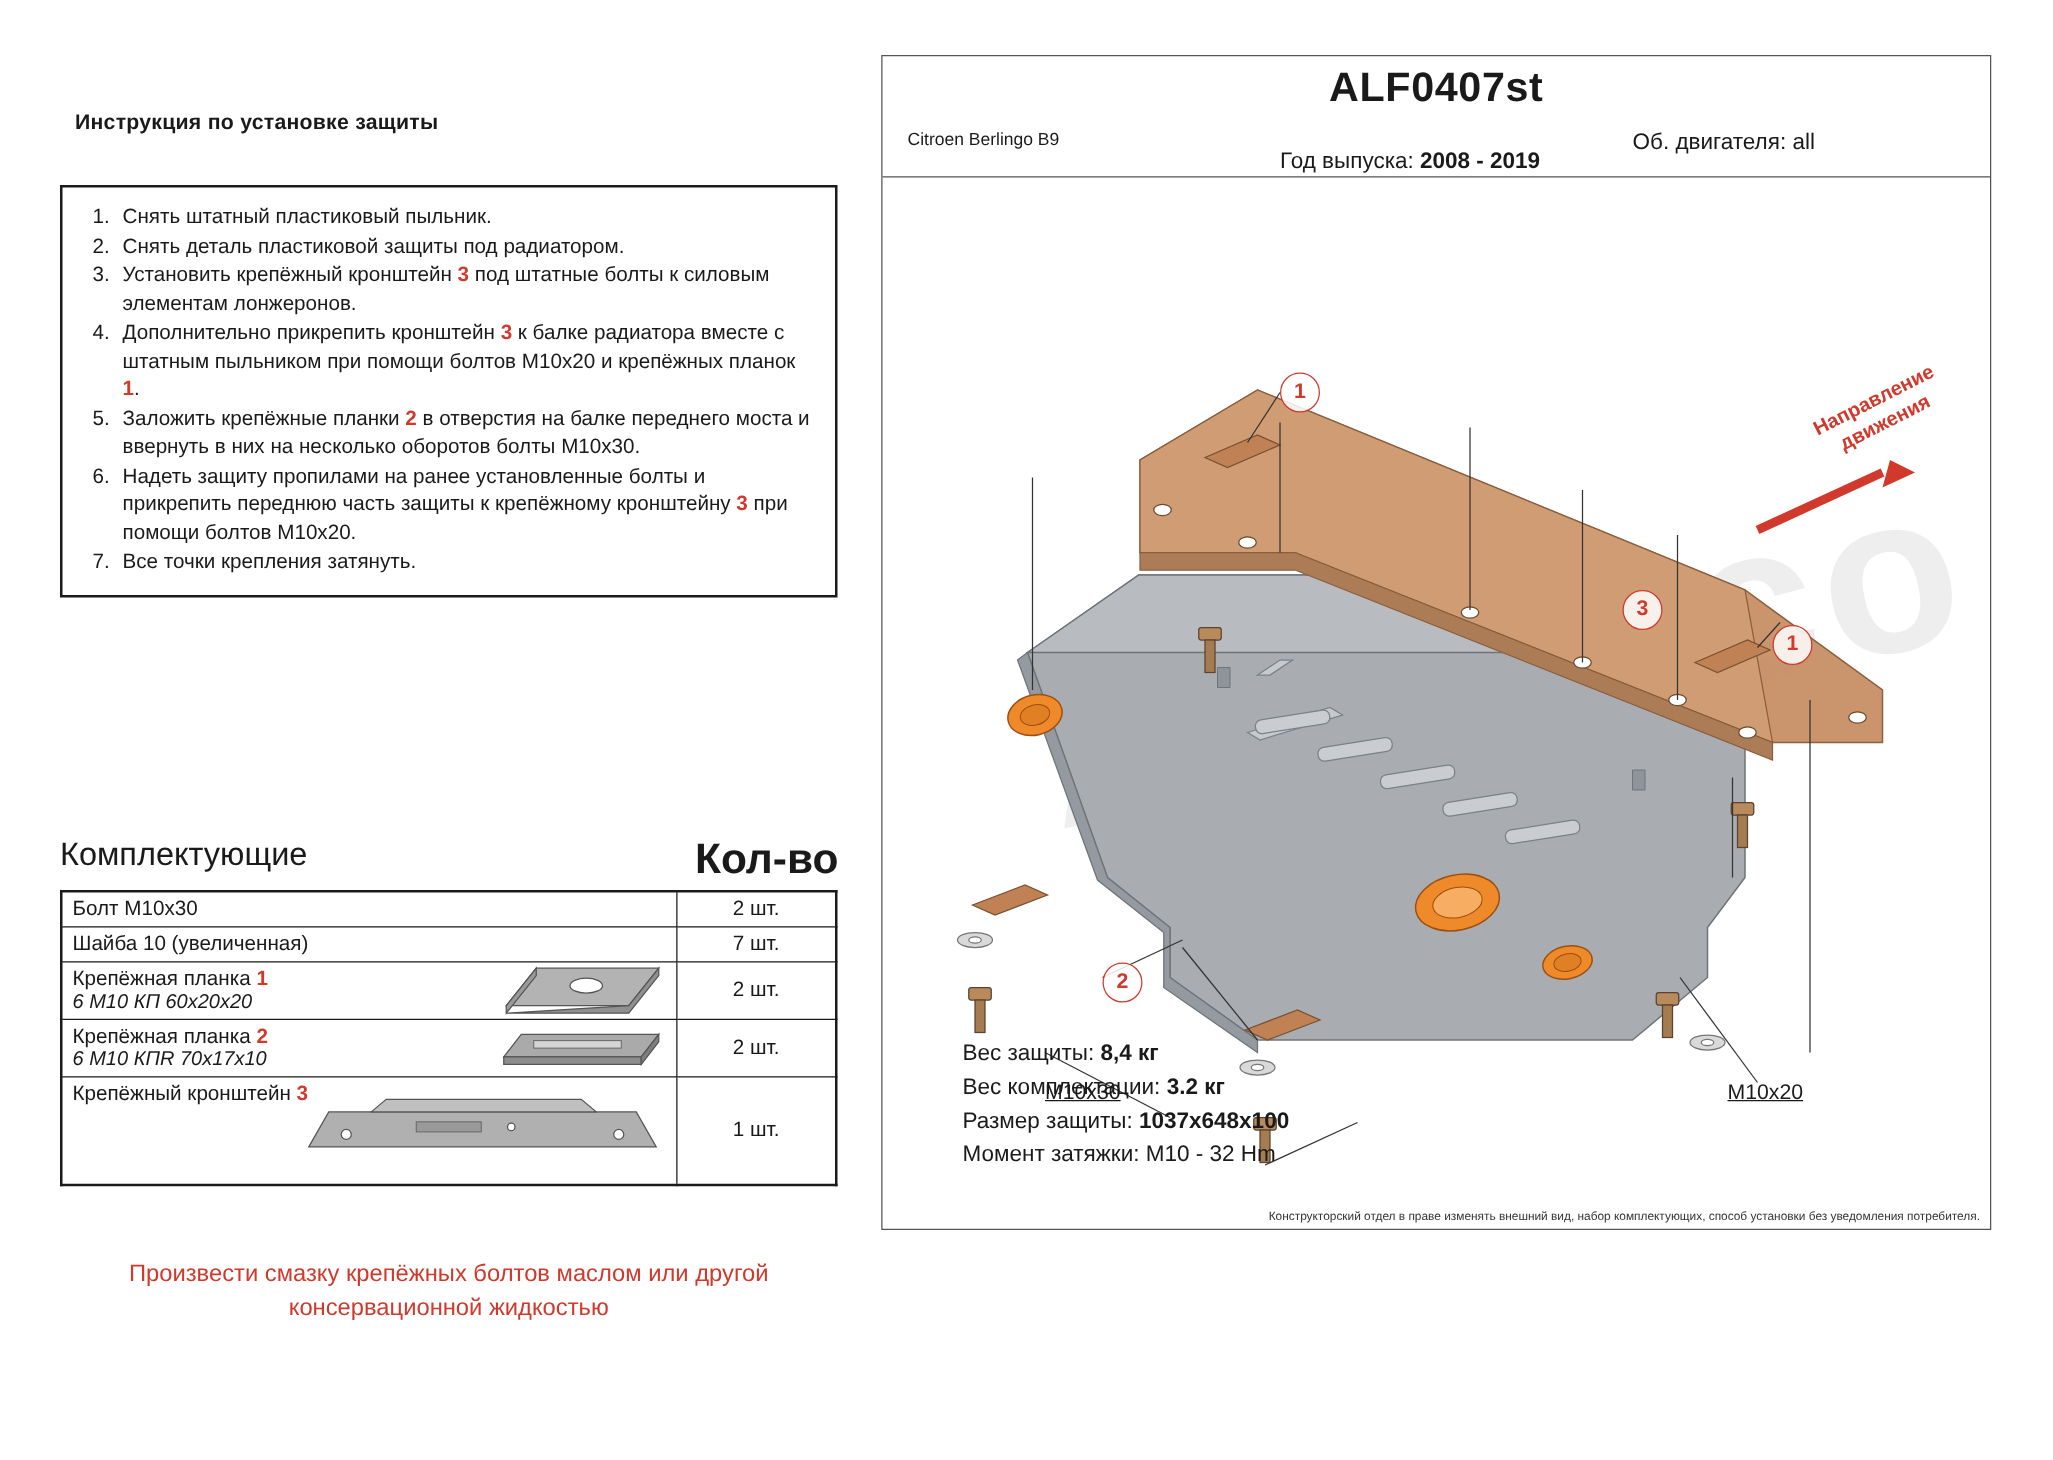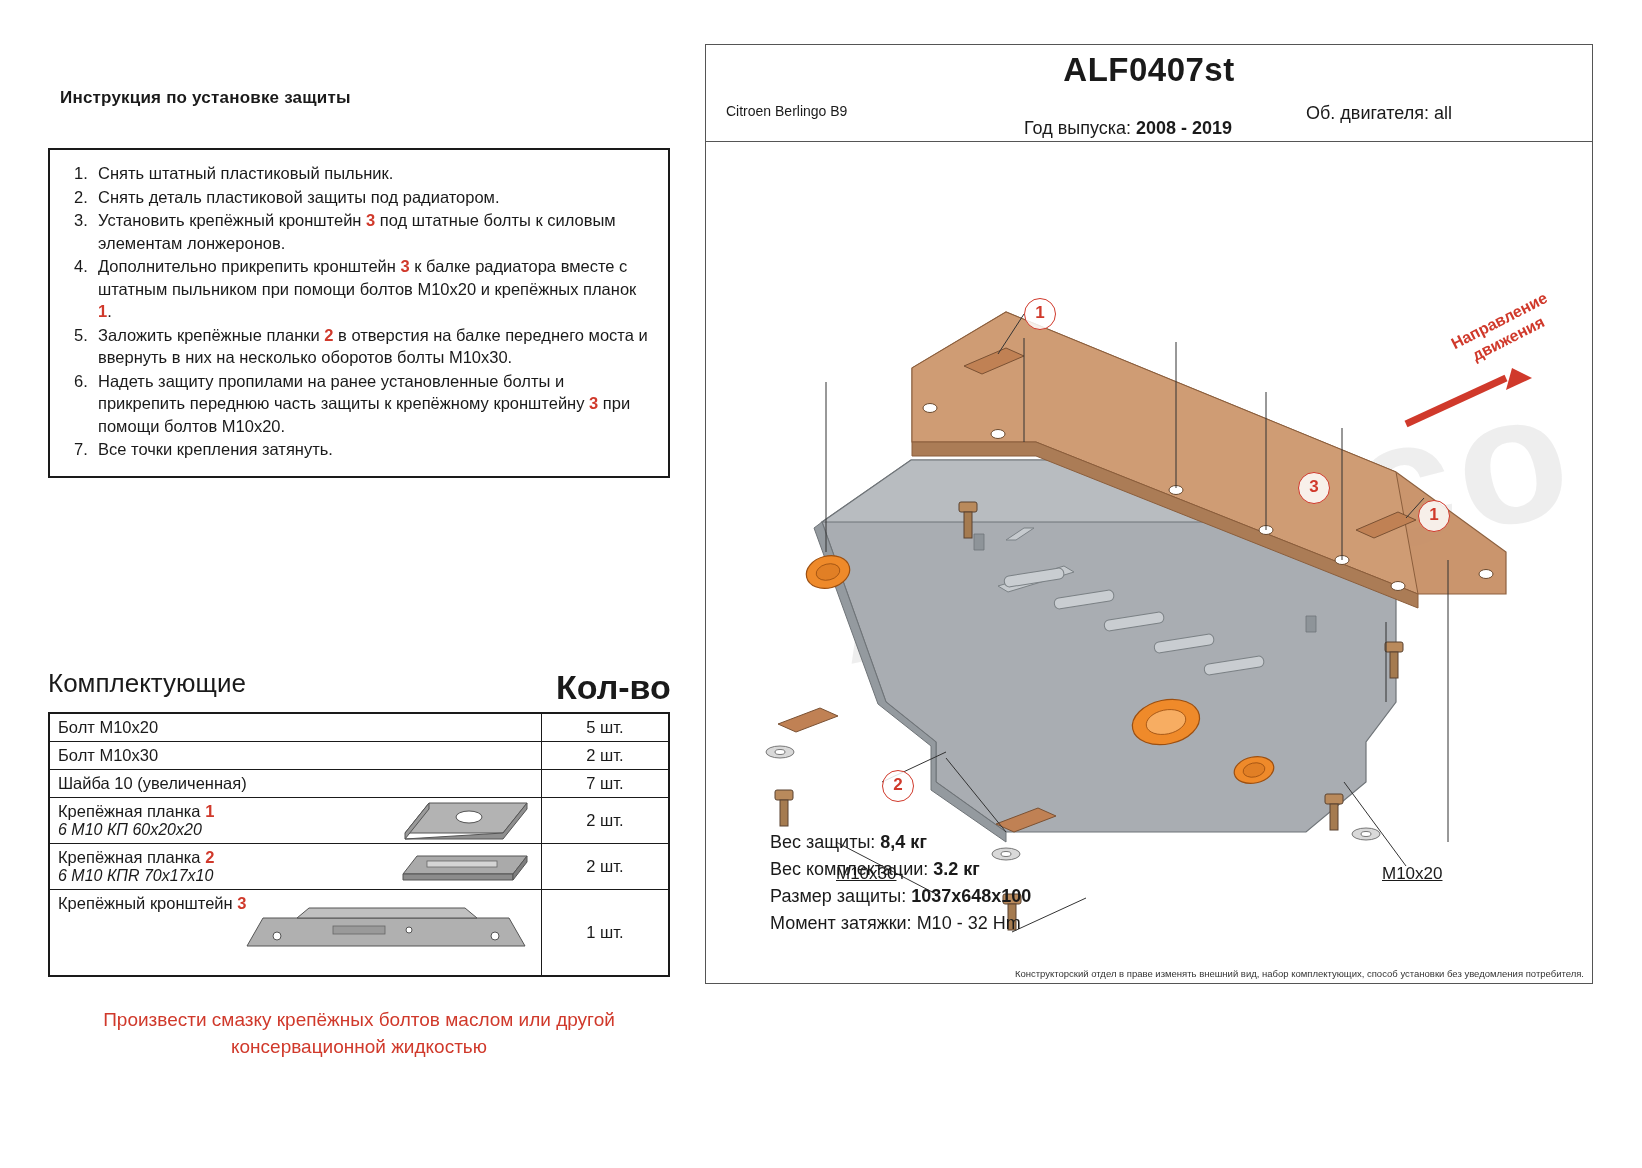--- a/index.html
+++ b/index.html
@@ -287,24 +287,20 @@
           <span>Все точки крепления затянуть.</span>
         </li>
       </ul>
     </div>
 
     <div class="comp-title">Комплектующие</div>
     <div class="comp-qty-title">Кол-во</div>
 
     <table class="comp-table">
       <tbody>
-          <tr>
-        <td class="name">Болт М10х20</td>
-        <td class="qty">5 шт.</td>
-      </tr>
       <tr>
         <td class="name">Болт М10х30</td>
         <td class="qty">2 шт.</td>
       </tr>
       <tr>
         <td class="name">Шайба 10 (увеличенная)</td>
         <td class="qty">7 шт.</td>
       </tr>
       <tr>
         <td class="name">

